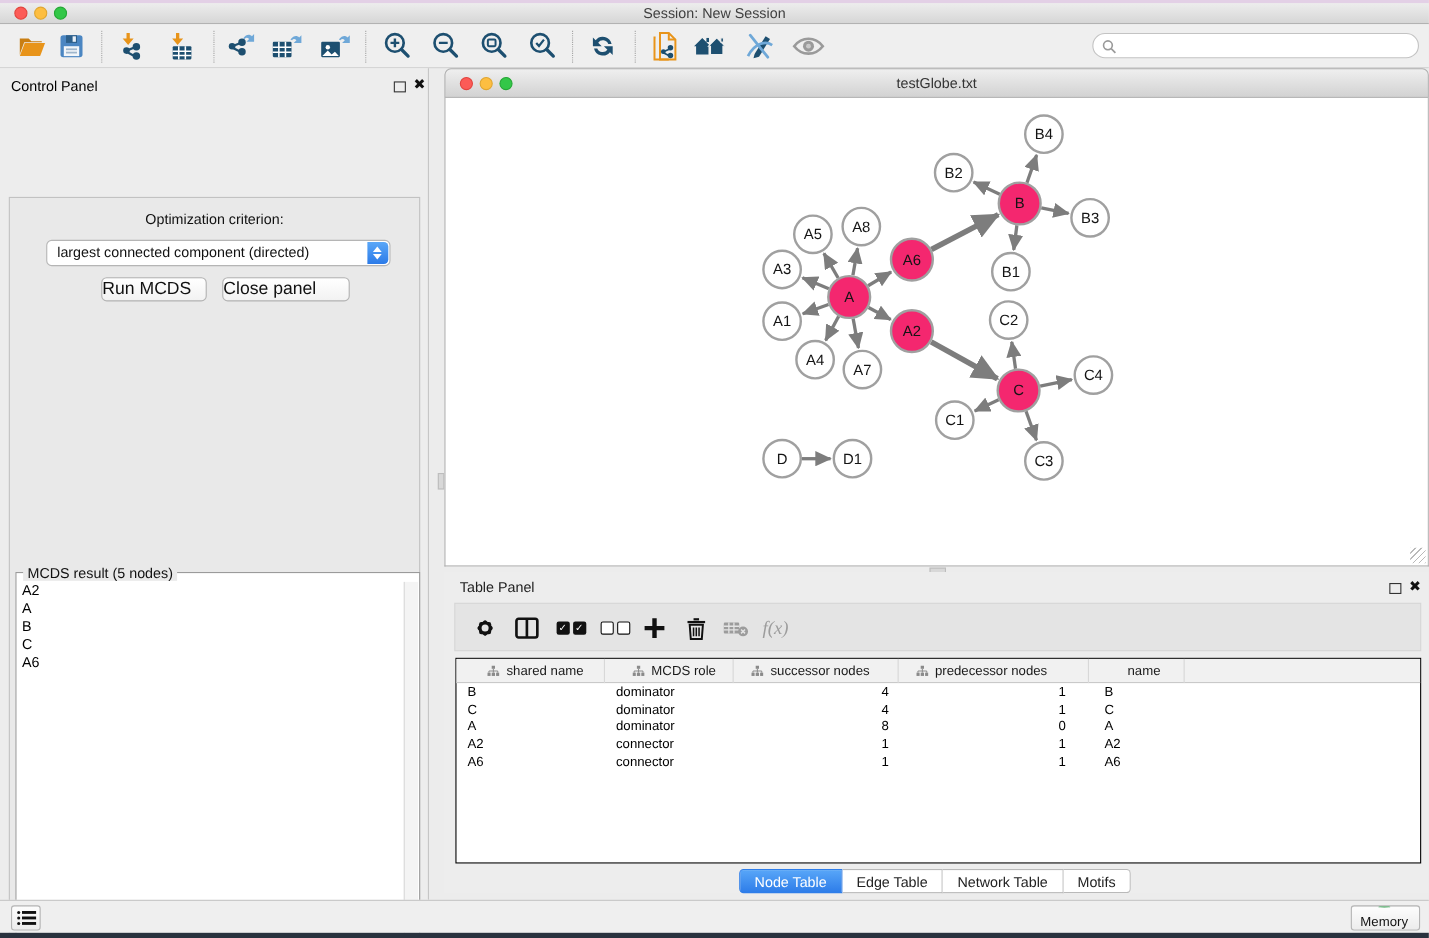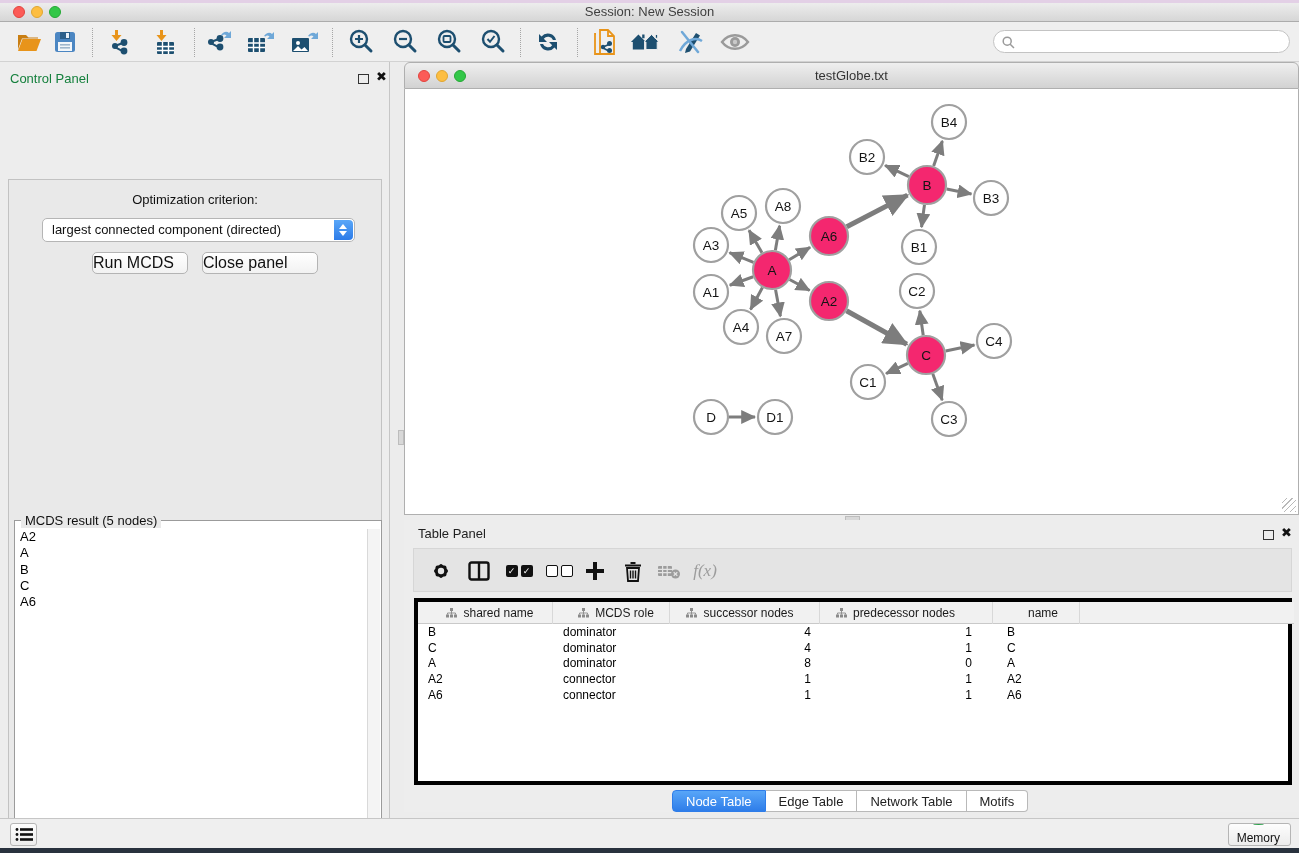--- a/index.html
+++ b/index.html
@@ -21,21 +21,21 @@
     border-bottom:1px solid #D2D2D2; }
   .tb-icon { top:6px; width:30px; height:28px; display:flex; align-items:center; justify-content:center; cursor:pointer; }
   .tb-sep { top:6px; width:0; height:29px; border-left:1px dotted #A6A6A6; }
   #search-wrap { right:9px; top:8px; width:297px; height:23px; background:#FFF;
     border:1px solid #C3C3C3; border-radius:12px; }
   #search-input { position:absolute; left:26px; top:1px; width:260px; height:19px; border:none; outline:none;
     font-size:13px; background:transparent; }
 
   
   #control-panel { left:0; top:62px; width:390px; height:756px; background:#EDEDED; border-right:1px solid #C6C6C6; }
-  #cp-title { left:10px; top:9px; font-size:13px; color:#15803d; }
+  #cp-title { left:10px; top:9px; font-size:13px; color:#000000; }
   .float-btn { width:11px; height:10px; border:1.6px solid #333; top:12px; cursor:pointer; }
   .close-btn { font-size:13px; font-weight:bold; color:#111; top:8px; cursor:pointer; line-height:14px; }
   #cp-inner { left:8px; top:117px; width:374px; height:693px; border:1px solid #C2C2C2; background:#E9E9E9; }
   .tabs-row { display:flex; }
   #cp-tabs { left:77px; top:96px; }
   .tab { height:22px; line-height:21px; font-size:13px; padding:0 13px; background:#FFF;
     border:1px solid #B9B9B9; border-left:none; color:#222; cursor:pointer; }
   .tab.first { border-left:1px solid #B9B9B9; border-radius:4px 0 0 4px; }
   .tab.last { border-radius:0 4px 4px 0; }
   .tab.active { background:linear-gradient(#58A6F8,#2E7DE9); color:#FFF; border-color:#2E7DE9; }
@@ -72,21 +72,21 @@
   
   #table-panel { left:404px; top:520px; width:895px; height:292px; background:#EDEDED; }
   #tp-title { left:14px; top:6px; font-size:13px; color:#222; }
   #tp-toolbar { left:9px; top:28px; width:879px; height:44px; background:#E4E4E4; border:1px solid #D6D6D6; }
   .tp-icon { top:8px; width:30px; height:28px; display:flex; align-items:center; justify-content:center; cursor:pointer; }
   .chk-pair { display:flex; gap:3px; }
   .chk { width:12px; height:12px; border-radius:2px; }
   .chk.on { background:#111; color:#FFF; font-size:9px; font-weight:bold; text-align:center; line-height:12px; }
   .chk.off { background:#FFF; border:1.6px solid #111; }
   .fx { font-family:"Liberation Serif",serif; font-style:italic; font-size:17px; color:#9C9C9C; }
-  #data-table { left:10px; top:78px; width:878px; height:187px; background:#FFF; border:4px solid #000000; }
+  #data-table { left:10px; top:78px; width:878px; height:187px; background:#FFF; border:1px solid #000000; }
   #tbl-header { position:absolute; left:0; top:0; width:876px; height:22px; background:#F1F1F1; border-bottom:1px solid #C9C9C9; display:flex; }
   .th { height:22px; border-right:1px solid #D8D8D8; display:flex; align-items:center; justify-content:center; gap:6px;
     font-size:12px; color:#1A1A1A; cursor:pointer; }
   .th:last-child { border-right:none; }
   #tbl-rows { position:absolute; left:0; top:23px; width:876px; }
   .tr { display:flex; height:15.7px; cursor:pointer; }
   .td { font-size:12px; color:#000; line-height:15.7px; white-space:nowrap; overflow:hidden; }
   .c0 { width:135px; padding-left:10px; }
   .c1 { width:117px; padding-left:10px; }
   .c2 { width:150px; text-align:right; padding-right:9px; }

